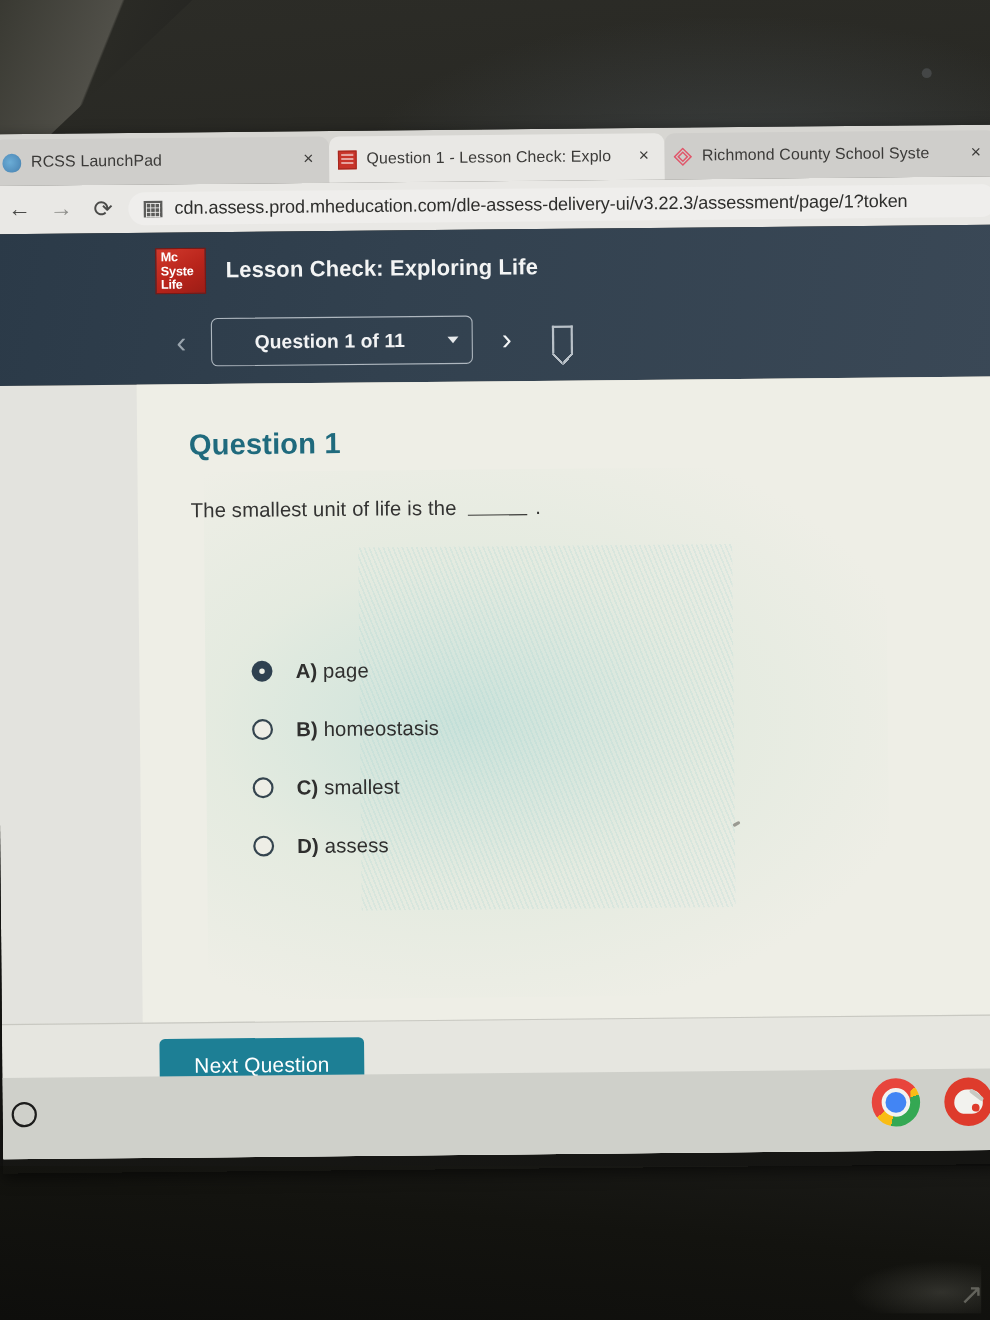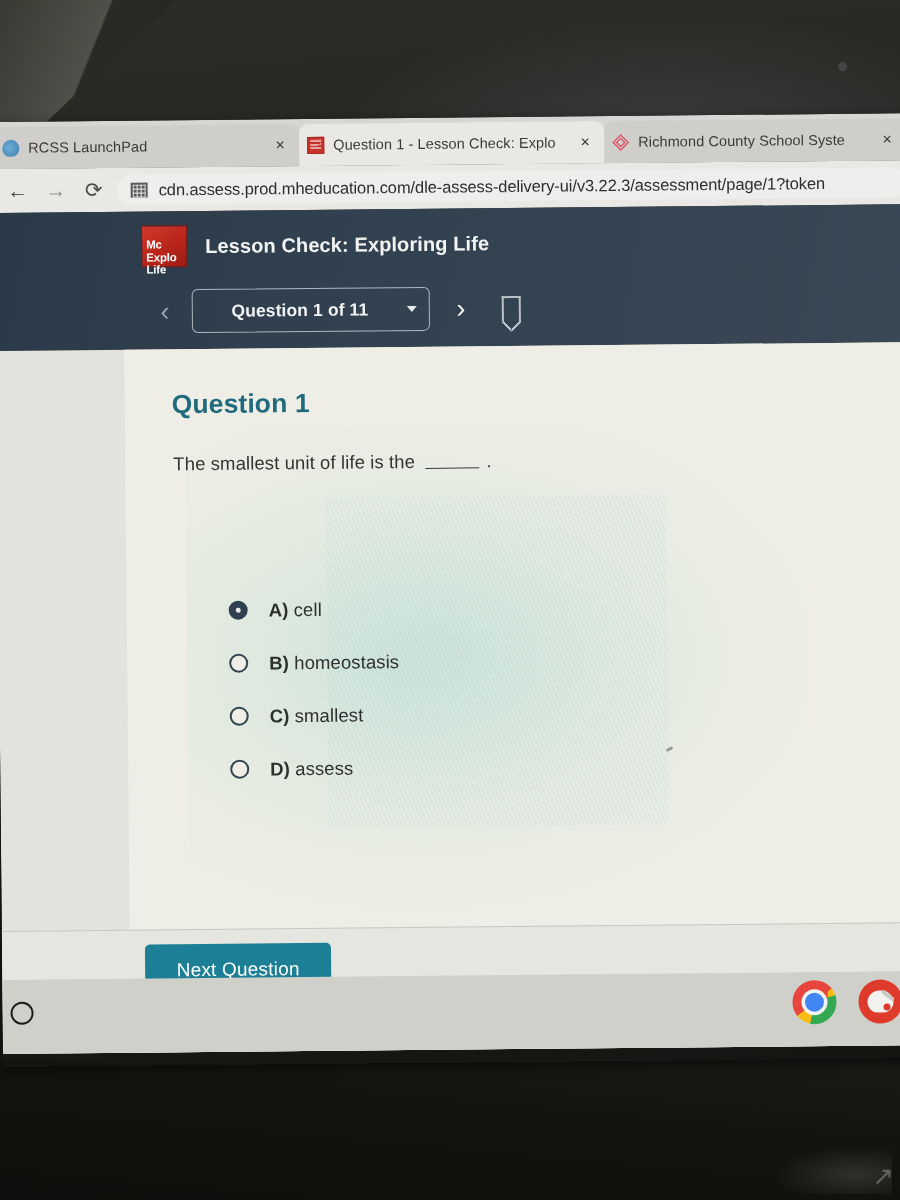--- a/index.html
+++ b/index.html
@@ -160,21 +160,21 @@
   }
   .mh-logo {
     width: 46px; height: 42px; flex: none;
     background: linear-gradient(150deg, #d1392c 0%, #b8241b 55%, #9c1d16 100%);
     border: 1px solid #7e1712;
     box-sizing: border-box;
     color: #fff;
     font-weight: bold;
     font-size: 11.5px;
     line-height: 12.5px;
-    padding: 12px 0 0 4px;
+    padding: 2px 0 0 4px;
     letter-spacing: -.2px;
   }
   .app-title {
     margin-left: 18px;
     color: #f3f4f4;
     font-size: 20px;
     font-weight: bold;
     letter-spacing: .1px;
   }
   .qnav-row {
@@ -477,21 +477,21 @@
       <div class="omni">
         <span class="site-icon"></span>
         <span class="url-text" title="cdn.assess.prod.mheducation.com/dle-assess-delivery-ui/v3.22.3/assessment/page/1?token">cdn.assess.prod.mheducation.com/dle-assess-delivery-ui/v3.22.3/assessment/page/1?token</span>
       </div>
     </div>
 
     <div class="app-header">
       <div class="brand-row">
         <div class="mh-logo">
           <div>Mc</div>
-          <div>Explo</div>
+          <div>Syste</div>
           <div>Life</div>
         </div>
         <div class="app-title">Lesson Check: Exploring Life</div>
       </div>
 
       <div class="qnav-row">
         <div class="chev prev">‹</div>
         <div class="qselect">
           <span class="qselect-label">Question 1 of 11</span>
           <span class="qselect-caret"></span>
@@ -514,21 +514,21 @@
           <span>The smallest unit of life is the</span>
           <span class="blank"></span>
           <span>.</span>
         </div>
 
         <div class="options">
 
           <div class="opt">
             <span class="radio sel"></span>
             <span class="opt-text"><b>A)</b>
-              <span>cell</span></span>
+              <span>page</span></span>
           </div>
 
           <div class="opt">
             <span class="radio"></span>
             <span class="opt-text"><b>B)</b>
               <span>homeostasis</span></span>
           </div>
 
           <div class="opt">
             <span class="radio"></span>

